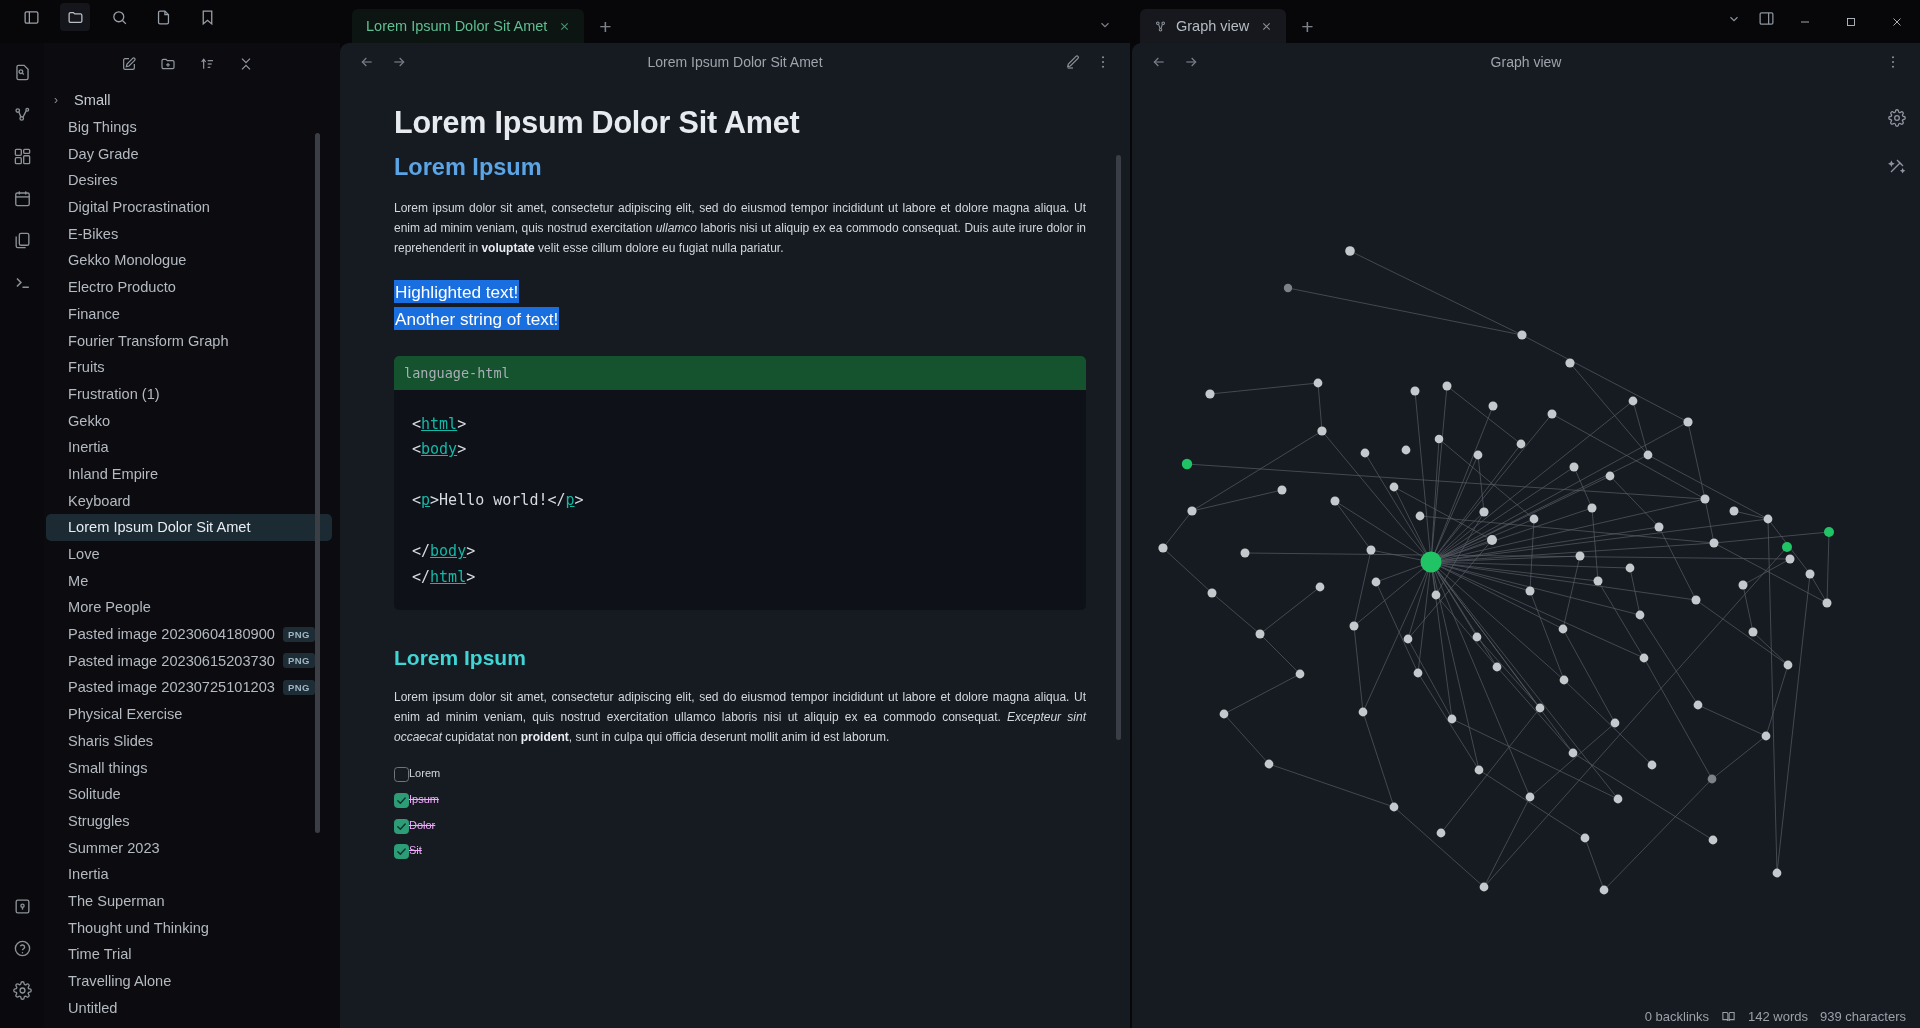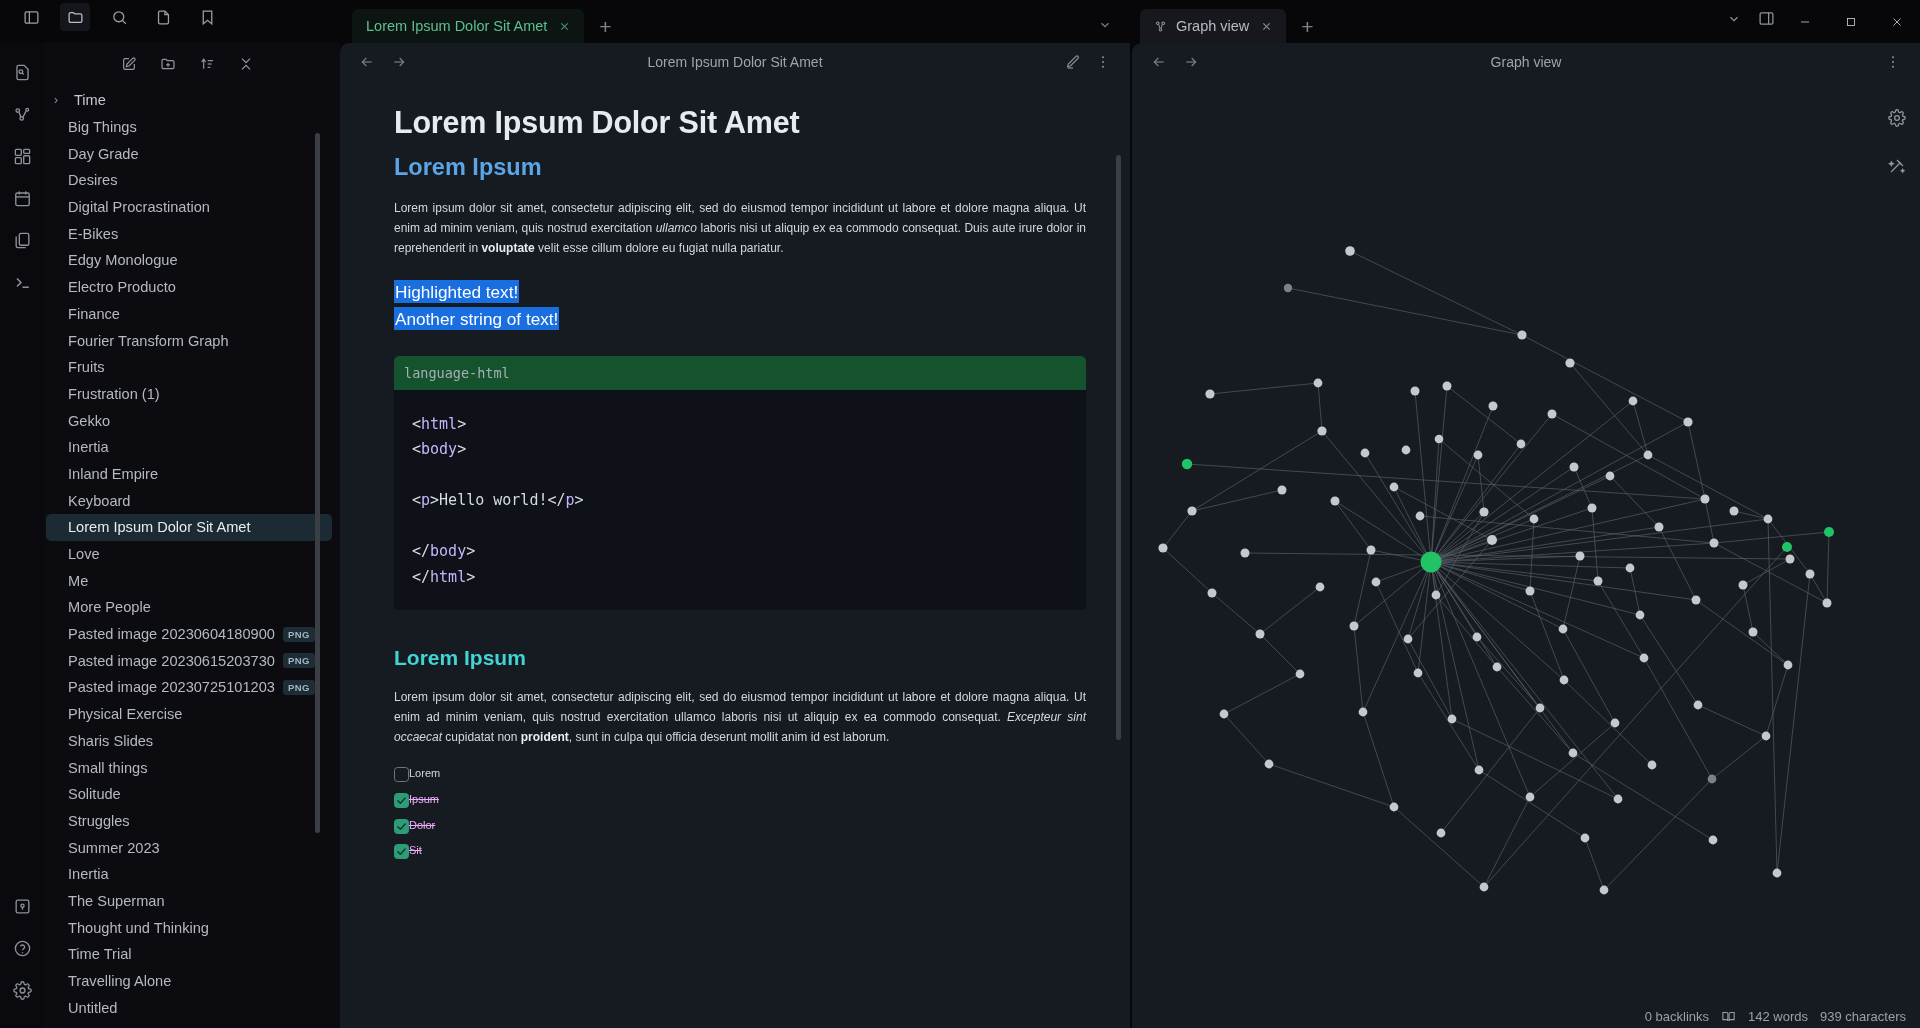--- a/index.html
+++ b/index.html
@@ -181,21 +181,21 @@
     background: #0e1117; border-radius: 5px; margin-bottom: 36px; overflow: hidden;
   }
   .code-lang {
     font-family: "DejaVu Sans Mono", monospace; font-size: 13.5px; color: #a8aeb6;
     padding: 9px 12px 9px 10px; background: #14532d;
   }
   .code-body {
     font-family: "DejaVu Sans Mono", monospace; font-size: 15px; line-height: 25.5px;
     color: #d6dbe1; padding: 22px 18px 20px 18px; white-space: pre;
   }
-  .tagname { color: #c4b5fd; }
+  .tagname { color: #14b8a6; text-decoration: underline; }
   .punc { color: #d6dbe1; }
 
   .task-list { list-style: none; }
   .task-item {
     display: flex; height: 25.6px; font-size: 11px;
     color: #d3d8de; margin-bottom: 0;
   }
   .cbox {
     width: 15px; height: 15px; border-radius: 3.5px; flex: 0 0 15px;
     border: 1.6px solid #6d757e; background: transparent;
@@ -441,39 +441,39 @@
     <div class="sb-tool">
       <svg width="16" height="16" viewBox="0 0 24 24" fill="none" stroke="currentColor" stroke-width="1.9">
         <polyline points="6 4 12 10 18 4"></polyline>
           <polyline points="6 20 12 14 18 20"></polyline>
       </svg>
     </div>
   </div>
   <div class="sb-list" id="sb-list">
       <div class="sb-row folder">
         <span class="arrow">›</span>
-        <span>Time</span>
+        <span>Small</span>
       </div>
       <div class="sb-row file">
         <span>Big Things</span>
       </div>
       <div class="sb-row file">
         <span>Day Grade</span>
       </div>
       <div class="sb-row file">
         <span>Desires</span>
       </div>
       <div class="sb-row file">
         <span>Digital Procrastination</span>
       </div>
       <div class="sb-row file">
         <span>E-Bikes</span>
       </div>
       <div class="sb-row file">
-        <span>Edgy Monologue</span>
+        <span>Gekko Monologue</span>
       </div>
       <div class="sb-row file">
         <span>Electro Producto</span>
       </div>
       <div class="sb-row file">
         <span>Finance</span>
       </div>
       <div class="sb-row file">
         <span>Fourier Transform Graph</span>
       </div>

